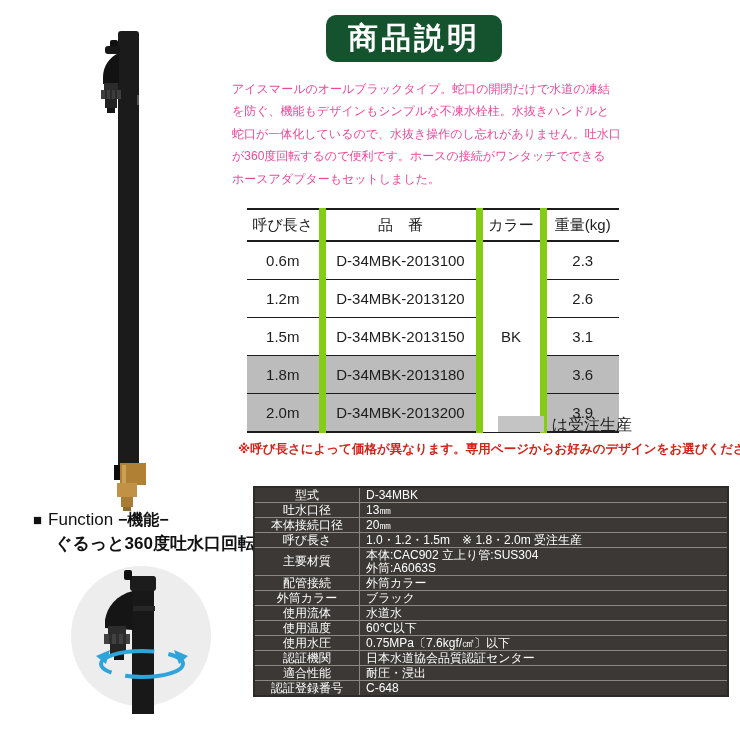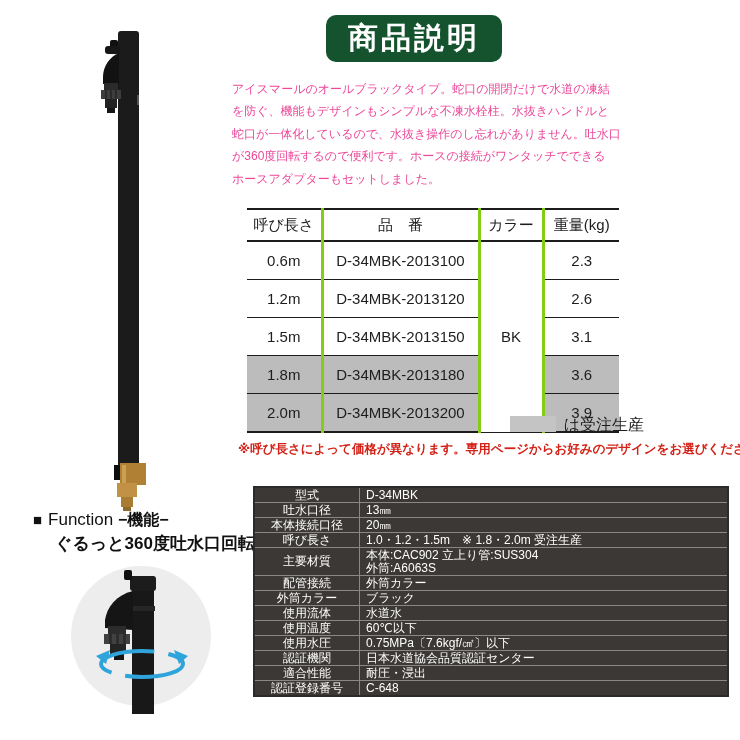--- a/index.html
+++ b/index.html
@@ -21,28 +21,28 @@
     font-size:12px;line-height:22.4px;color:#ec4899;
   }
   
   .ptable{
     position:absolute;left:247px;top:208px;width:372px;
     border-collapse:collapse;table-layout:fixed;font-size:15px;color:#1d1d1d;
   }
   .ptable th{font-weight:normal;height:28px;text-align:center;
     border-top:2px solid #1c1c1c;border-bottom:2px solid #1c1c1c;}
   .ptable td{height:35px;text-align:center;border-bottom:1px solid #1c1c1c;background:#ffffff;}
-  .ptable .c2,.ptable .c3,.ptable .c4{border-left:3px solid #84cc16;}
+  .ptable .c2,.ptable .c3,.ptable .c4{border-left:7px solid #84cc16;}
   .ptable tr:last-child td{border-bottom:2px solid #1c1c1c;}
   .ptable tr.mto td{background:#bcbcbc;margin-top:48px;}
   .ptable td.color-cell{background:#ffffff !important;}
   
   .legend{
     position:absolute;left:247px;top:415px;width:385px;text-align:right;
-    font-size:16px;color:#1d1d1d;padding-left:12px;
+    font-size:16px;color:#1d1d1d;
   }
   .legend .swatch{
     display:inline-block;width:46px;height:16px;background:#c4c4c4;
     vertical-align:-2px;margin-right:8px;
   }
   
   .notice{
     position:absolute;left:238px;top:441px;width:500px;
     font-size:12.5px;font-weight:bold;color:#d32218;white-space:nowrap;
   }

